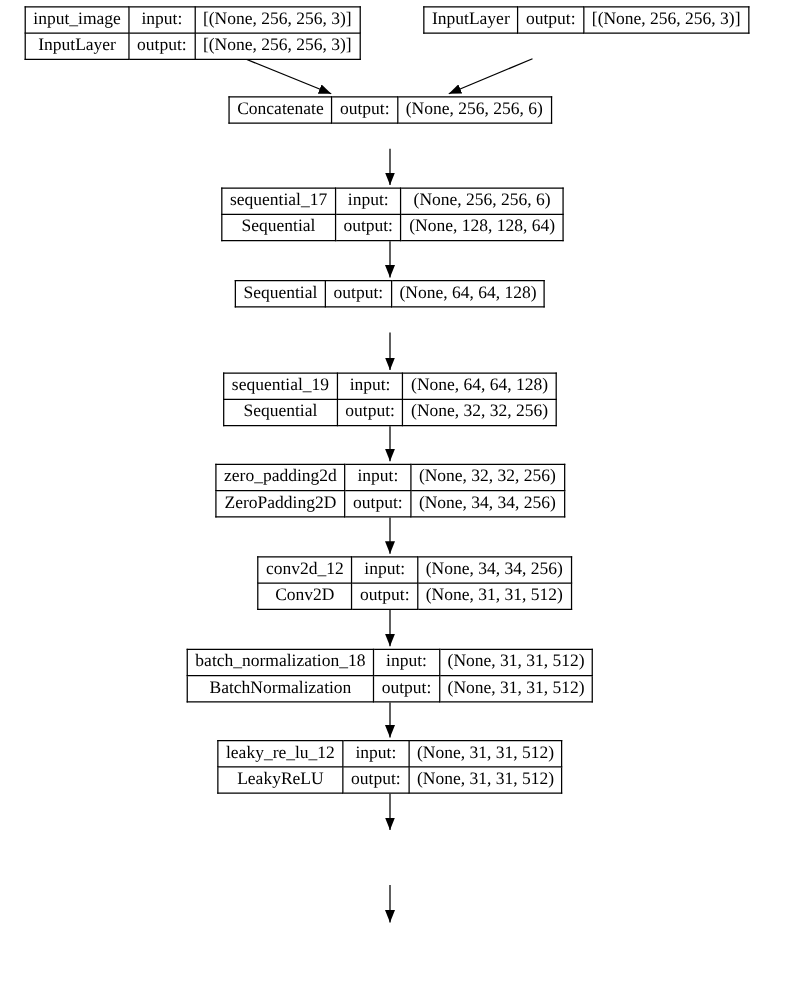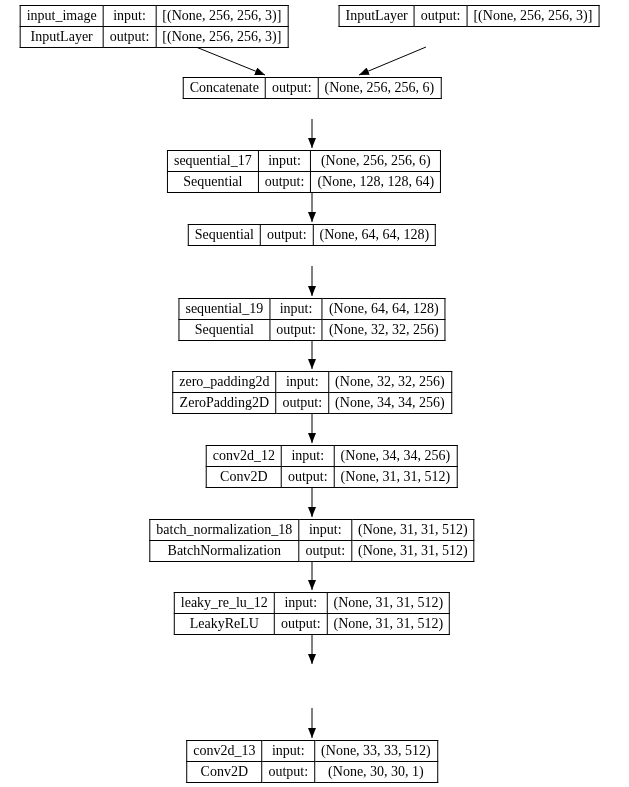--- a/index.html
+++ b/index.html
@@ -104,21 +104,21 @@
       <tbody>
       <tr>
         <td>Concatenate</td>
         <td>output:</td>
         <td>(None, 256, 256, 6)</td>
       </tr>
     </tbody>
       </table>
   </div>
 
-  <div class="node" style="left:304px; top:150px;">
+  <div class="node" style="left:314px; top:150px;">
     <table class="record">
       <tbody>
           <tr>
         <td>sequential_17</td>
         <td>input:</td>
         <td>(None, 256, 256, 6)</td>
       </tr>
       <tr>
         <td>Sequential</td>
         <td>output:</td>
@@ -219,30 +219,14 @@
       <tr>
         <td>LeakyReLU</td>
         <td>output:</td>
         <td>(None, 31, 31, 512)</td>
       </tr>
     </tbody>
       </table>
   </div>
 
 
-  <div class="node" style="left:312px; top:740px;">
-    <table class="record">
-      <tbody>
-          <tr>
-        <td>conv2d_13</td>
-        <td>input:</td>
-        <td>(None, 33, 33, 512)</td>
-      </tr>
-      <tr>
-        <td>Conv2D</td>
-        <td>output:</td>
-        <td>(None, 30, 30, 1)</td>
-      </tr>
-    </tbody>
-      </table>
-  </div>
 
 </div>
 
 </body></html>

